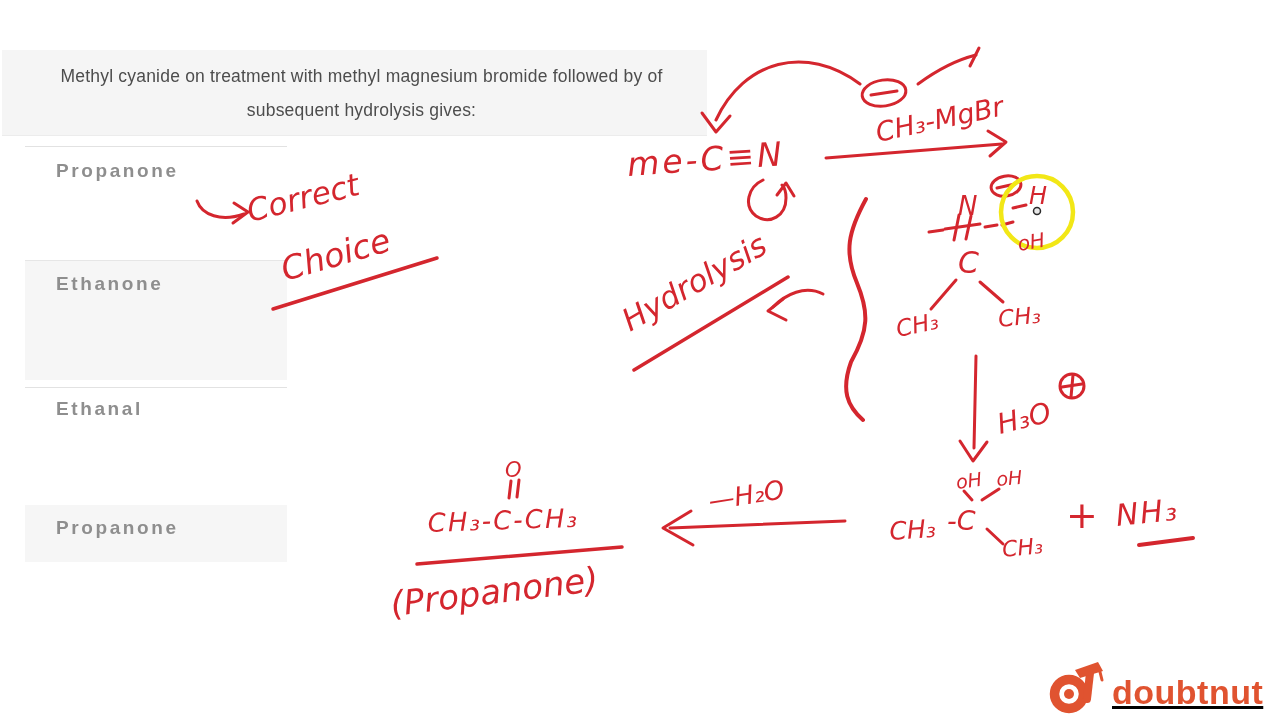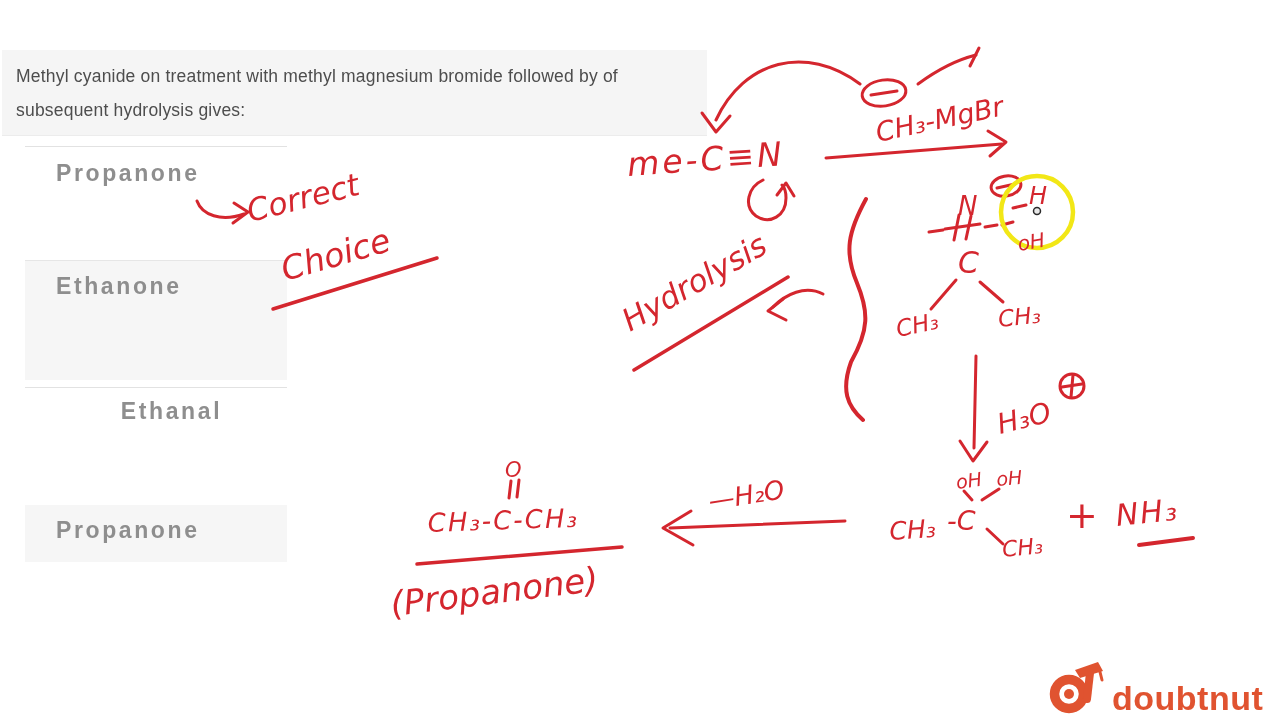--- a/index.html
+++ b/index.html
@@ -7,39 +7,39 @@
     width:1280px;height:720px;position:relative;background:#ffffff;
     font-family:"Liberation Sans", sans-serif;overflow:hidden;
   }
   
   .question-card{
     position:absolute;left:2px;top:50px;width:705px;height:86px;
     background:#f5f5f5;border-bottom:1px solid #ececec;
     box-sizing:border-box;padding:9px 0 0 14px;
   }
   .question-line{
-    font-size:17.5px;line-height:34px;color:#4d4d4d;letter-spacing:.2px;
+    font-size:17.5px;line-height:34px;color:#4d4d4d;letter-spacing:.2px;text-align:center;
   }
   
   .option-row{
     position:absolute;left:25px;width:262px;box-sizing:border-box;
   }
   .opt-label{
-    font-size:23px;font-weight:600;color:#8e8e8e;letter-spacing:2.6px;
+    font-size:19px;font-weight:600;color:#8e8e8e;letter-spacing:2.6px;
     padding-left:31px;
   }
   .row1{top:146px;height:121px;border-top:1px solid #e2e2e2;background:#ffffff;padding-top:13px;}
   .row2{top:260px;height:120px;border-top:1px solid #e6e6e6;background:#f6f6f6;padding-top:12px;}
-  .row3{top:387px;height:118px;border-top:1px solid #e2e2e2;background:#ffffff;padding-top:10px;text-align:center;}
+  .row3{top:387px;height:118px;border-top:1px solid #e2e2e2;background:#ffffff;padding-top:10px;}
   .row4{top:505px;height:57px;background:#f6f6f6;padding-top:12px;}
   
   .overlay{position:absolute;left:0;top:0;width:1280px;height:720px;pointer-events:none;}
   .ink-text{font-family:"DejaVu Sans", sans-serif;font-style:italic;fill:#d4262e;}
   
-  .logo{position:absolute;left:1042px;top:658px;width:230px;height:60px;display:flex;align-items:flex-end;}
+  .logo{position:absolute;left:1042px;top:658px;width:230px;height:60px;display:flex;align-items:center;text-decoration:underline;}
   .logo-text{font-size:34px;font-weight:600;color:#e05330;letter-spacing:.5px;margin-left:8px;margin-top:8px;}
 </style>
 </head>
 <body>
 
 <div class="question-card">
   <div class="question-line">Methyl cyanide on treatment with methyl magnesium bromide followed by of</div>
   <div class="question-line">subsequent hydrolysis gives:</div>
 </div>
 

